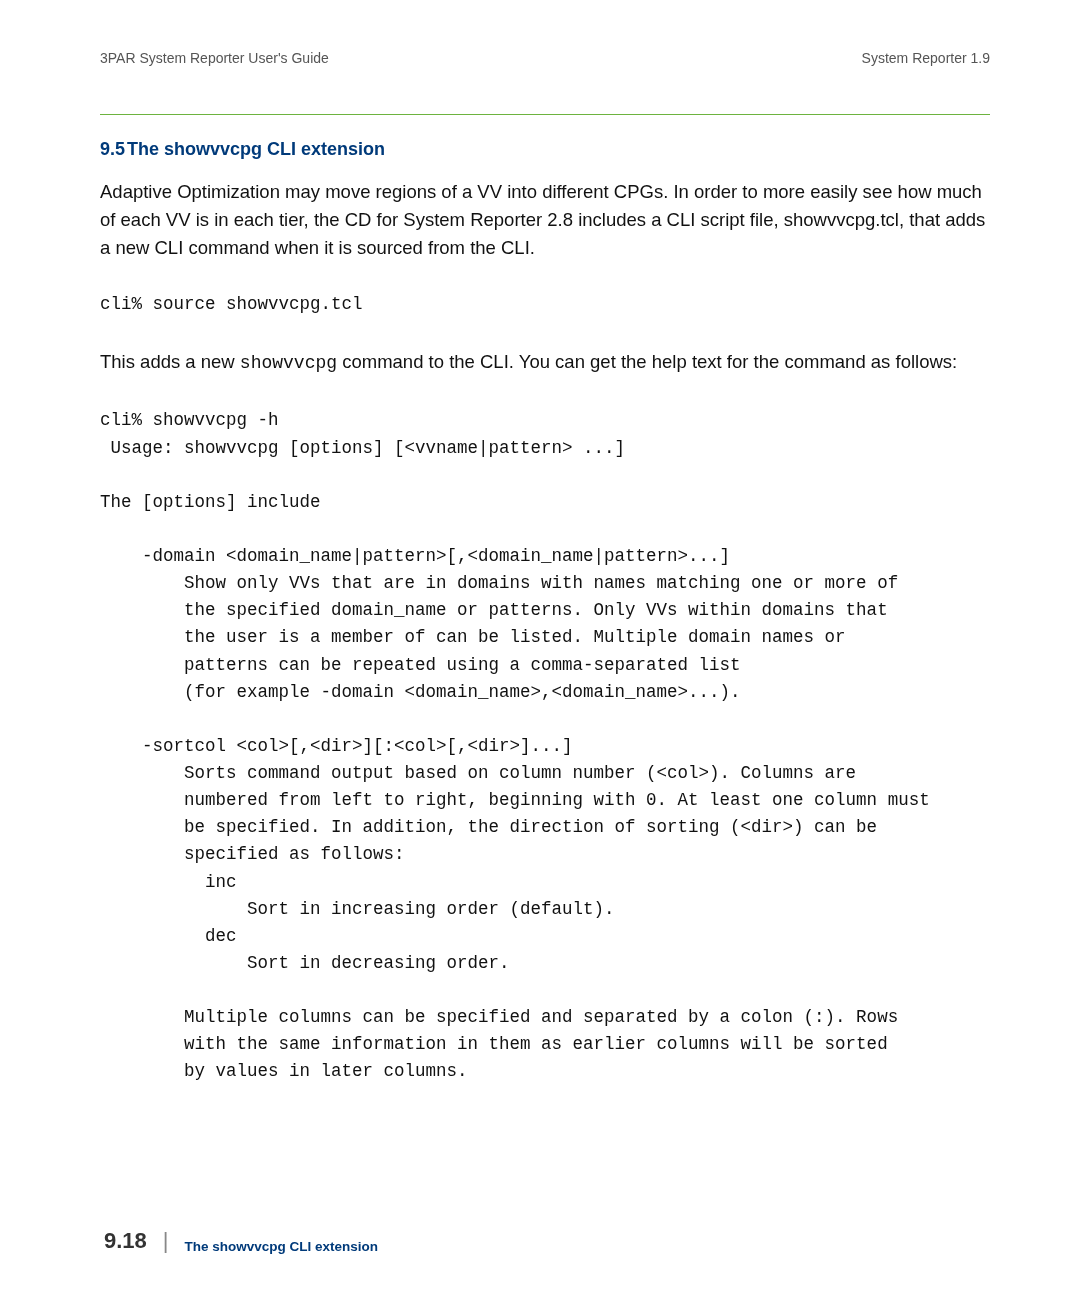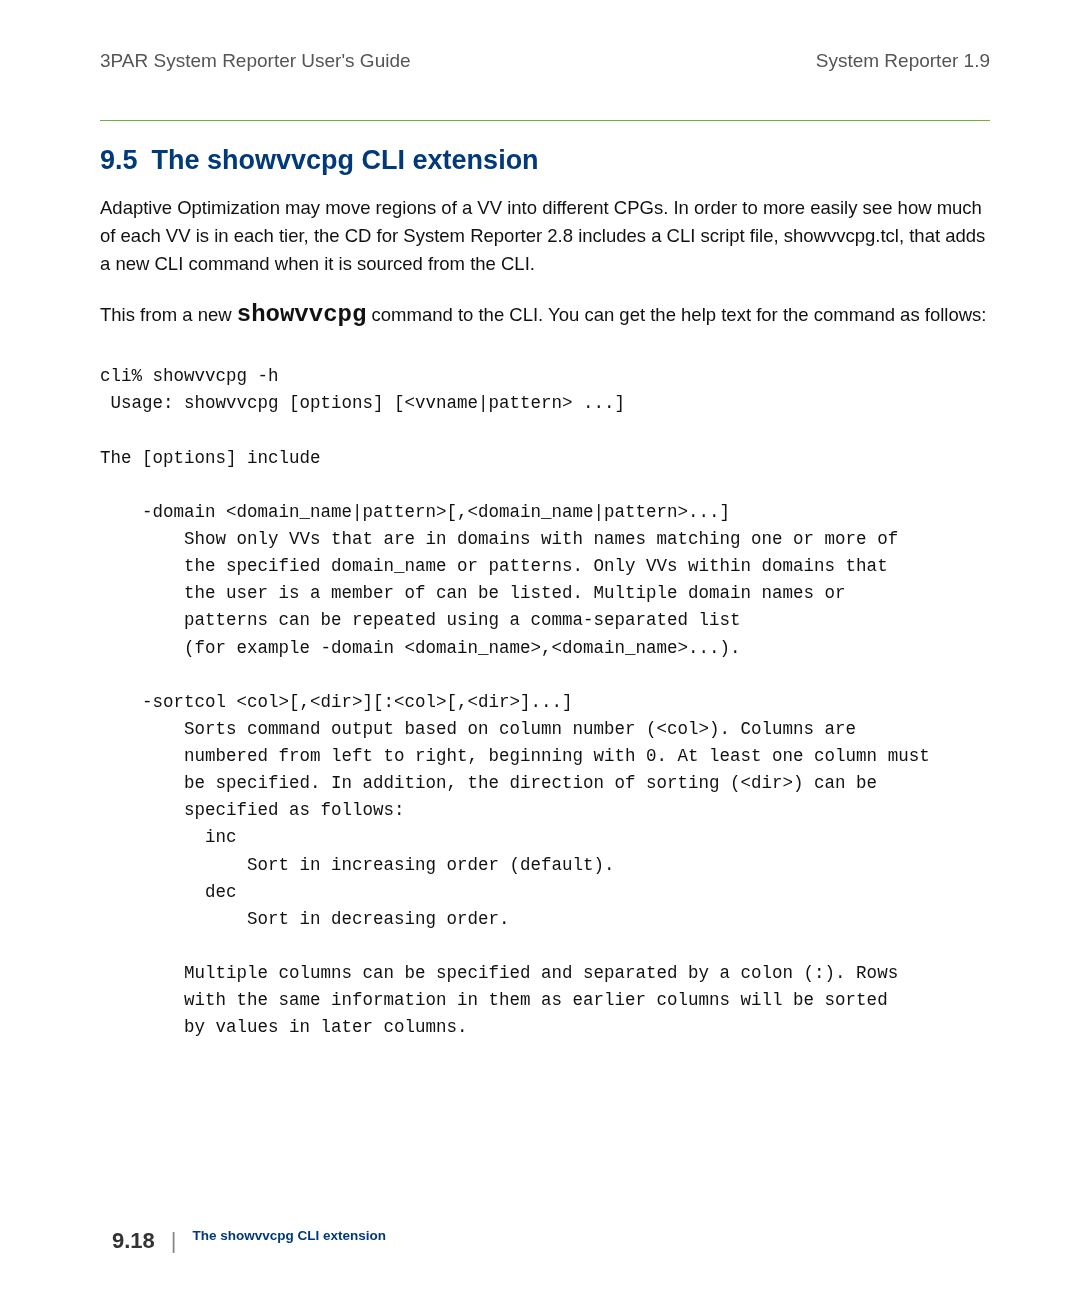--- a/index.html
+++ b/index.html
@@ -11,66 +11,65 @@
     }
     .page {
       width: 1080px;
       min-height: 1296px;
       padding: 50px 90px 40px 100px;
       position: relative;
     }
     .header {
       display: flex;
       justify-content: space-between;
-      font-size: 19px;
+      font-size: 14px;
       color: #555;
       font-family: "Segoe UI", Arial, sans-serif;
       margin-bottom: 6px;
     }
     .rule {
       border: none;
       border-top: 1.5px solid #6db33f;
       margin-top: 48px;
       margin-bottom: 24px;
     }
     .section-heading {
-      font-size: 27px;
+      font-size: 18px;
       font-weight: 700;
       color: #003a7a;
       margin-bottom: 18px;
       display: flex;
-      gap: 14px;
+      gap: 2px;
     }
     .content-indent {
     }
     .para {
       font-size: 18.5px;
       line-height: 1.5;
       margin-bottom: 20px;
       color: #111;
     }
     .mono-inline {
       font-family: "Courier New", Courier, monospace;
-      font-size: 24px;
-      font-weight: bold;
+      font-size: 18px;
     }
     .code-block {
       font-family: "Courier New", Courier, monospace;
       font-size: 17.5px;
       white-space: pre;
       line-height: 1.55;
       margin: 30px 0 30px 0;
       color: #111;
     }
     .footer {
       position: absolute;
       bottom: 42px;
-      left: 112px;
+      left: 104px;
       display: flex;
-      align-items: flex-start;
+      align-items: flex-end;
       gap: 16px;
     }
     .footer-pagenum {
       font-size: 22px;
       font-weight: 700;
       color: #333;
     }
     .footer-sep {
       color: #888;
       font-size: 22px;
@@ -97,23 +96,24 @@
   <h2 class="section-heading">
     <span>9.5</span>
     <span>The showvvcpg CLI extension</span>
   </h2>
 
   <div class="content-indent">
 
     <p class="para">Adaptive Optimization may move regions of a VV into different CPGs. In order to more easily see how much of each VV is in each tier, the CD for System Reporter 2.8 includes a CLI script file, showvvcpg.tcl, that adds a new CLI command when it is sourced from the CLI.</p>
 
 
+    <div class="code-block">cli% source showvvcpg.tcl</div>
 
     <p class="para">
-      <span>This from a new </span><span class="mono-inline">showvvcpg</span><span> command to the CLI. You can get the help text for the command as follows:</span>
+      <span>This adds a new </span><span class="mono-inline">showvvcpg</span><span> command to the CLI. You can get the help text for the command as follows:</span>
     </p>
 
     <div class="code-block">cli% showvvcpg -h
  Usage: showvvcpg [options] [&lt;vvname|pattern&gt; ...]
 
 The [options] include
 
     -domain &lt;domain_name|pattern&gt;[,&lt;domain_name|pattern&gt;...]
         Show only VVs that are in domains with names matching one or more of
         the specified domain_name or patterns. Only VVs within domains that

